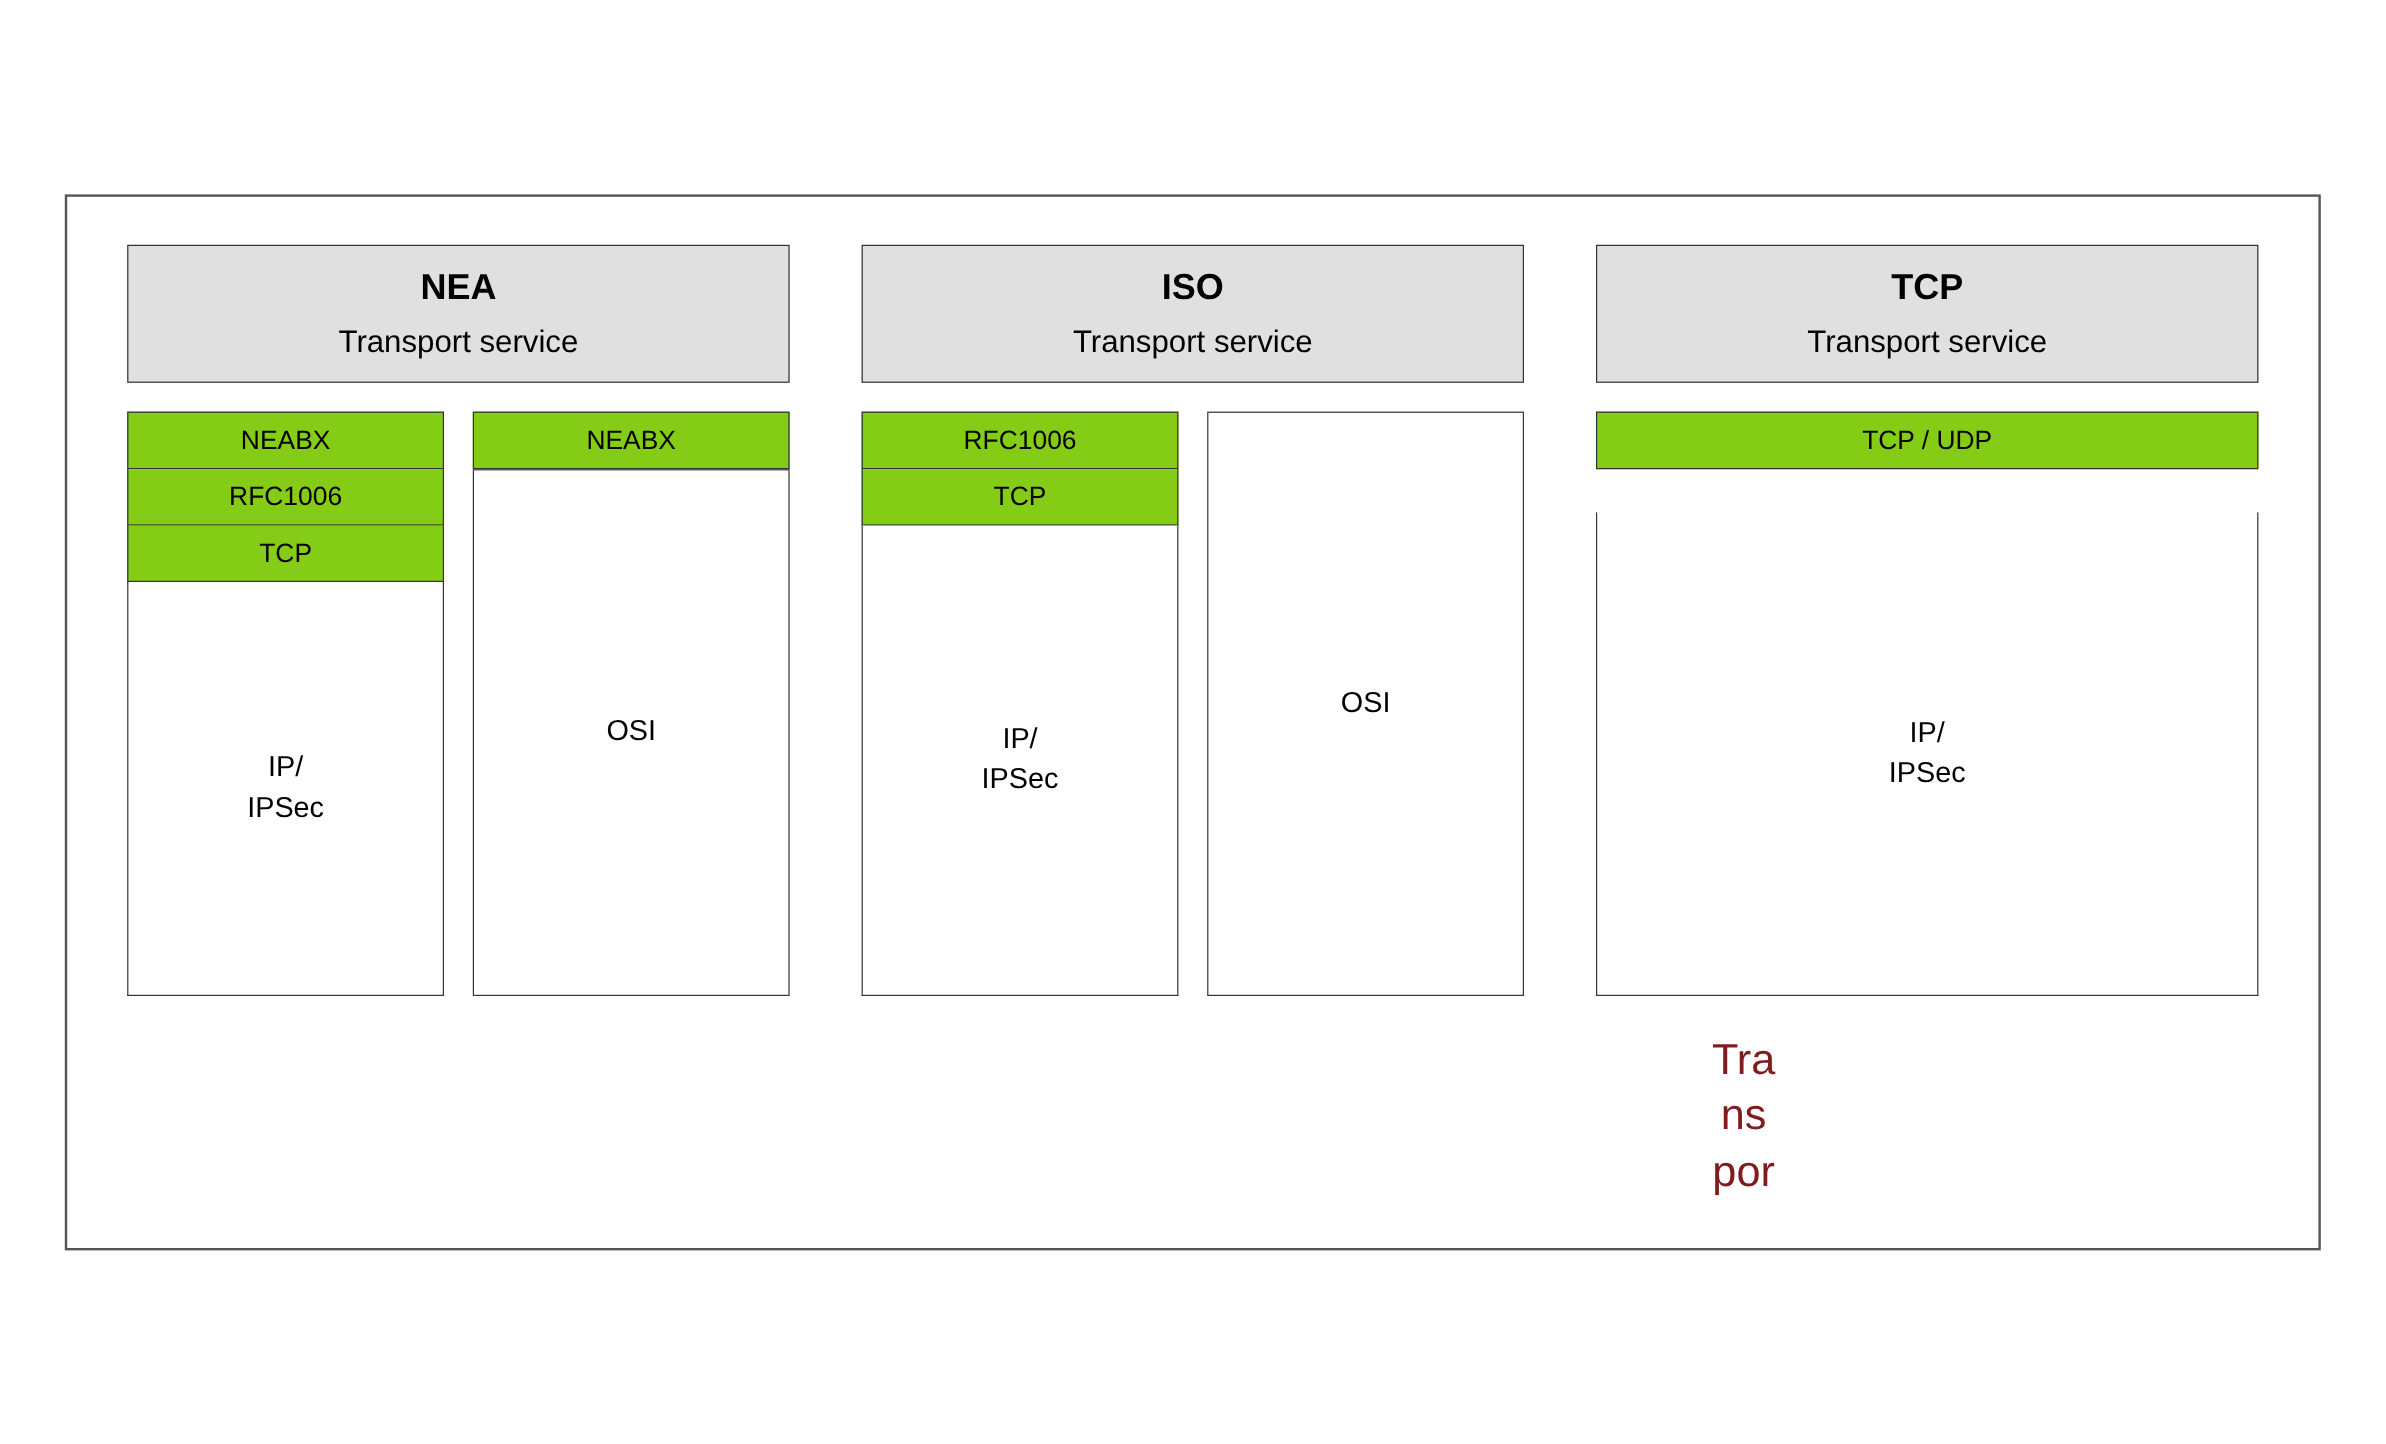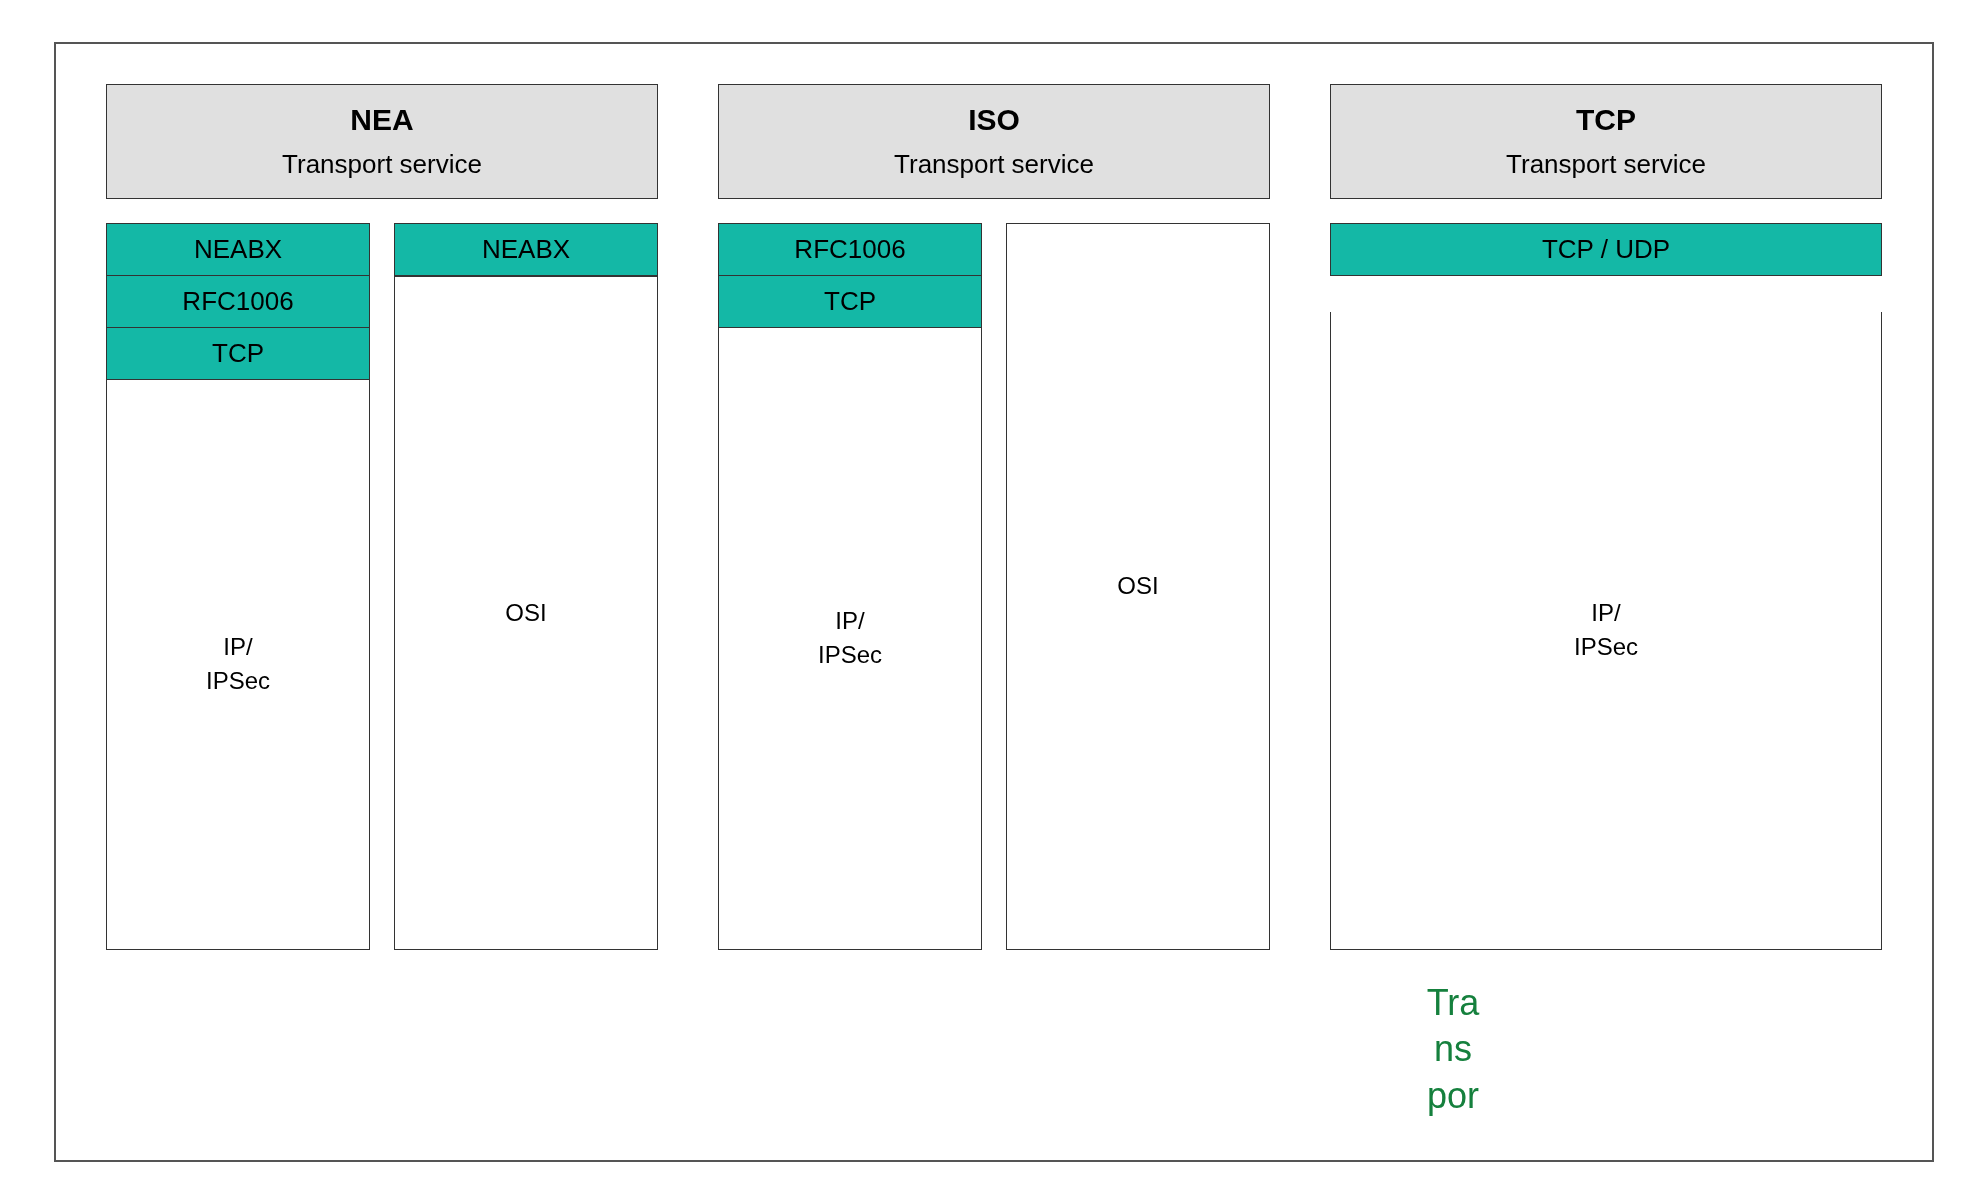--- a/index.html
+++ b/index.html
@@ -13,21 +13,21 @@
       font-family: Arial, Helvetica, sans-serif;
       width: 1988px;
       height: 1203px;
       display: flex;
       align-items: center;
       justify-content: center;
     }
 
     .outer-frame {
       width: 1880px;
-      height: 1120px;
+      height: 880px;
       border: 2px solid #555;
       padding: 40px 50px;
       display: flex;
       flex-direction: column;
       gap: 0;
     }
 
     .columns-row {
       display: flex;
       flex-direction: row;
@@ -64,23 +64,23 @@
 
     .stack {
       display: flex;
       flex-direction: column;
       flex: 1;
     }
 
     .stack-item {
       border: 1.5px solid #333;
       text-align: center;
-      font-size: 26px;
+      font-size: 22px;
       padding: 10px 0;
-      background: #14b8a6;
+      background: #84cc16;
     }
 
     .stack-item-large {
       border: 1.5px solid #333;
       text-align: center;
       font-size: 24px;
       background: #fff;
       flex: 1;
       display: flex;
       align-items: center;
@@ -108,21 +108,21 @@
       flex: 1;
       display: flex;
       align-items: flex-start;
       justify-content: center;
     }
 
     .bottom-label-text {
       font-size: 36px;
       text-align: center;
       line-height: 1.3;
-      color: #15803d;
+      color: #7f1d1d;
     }
 
     
     .nea-stacks {
       display: flex;
       flex-direction: row;
       gap: 24px;
       flex: 1;
     }
 

